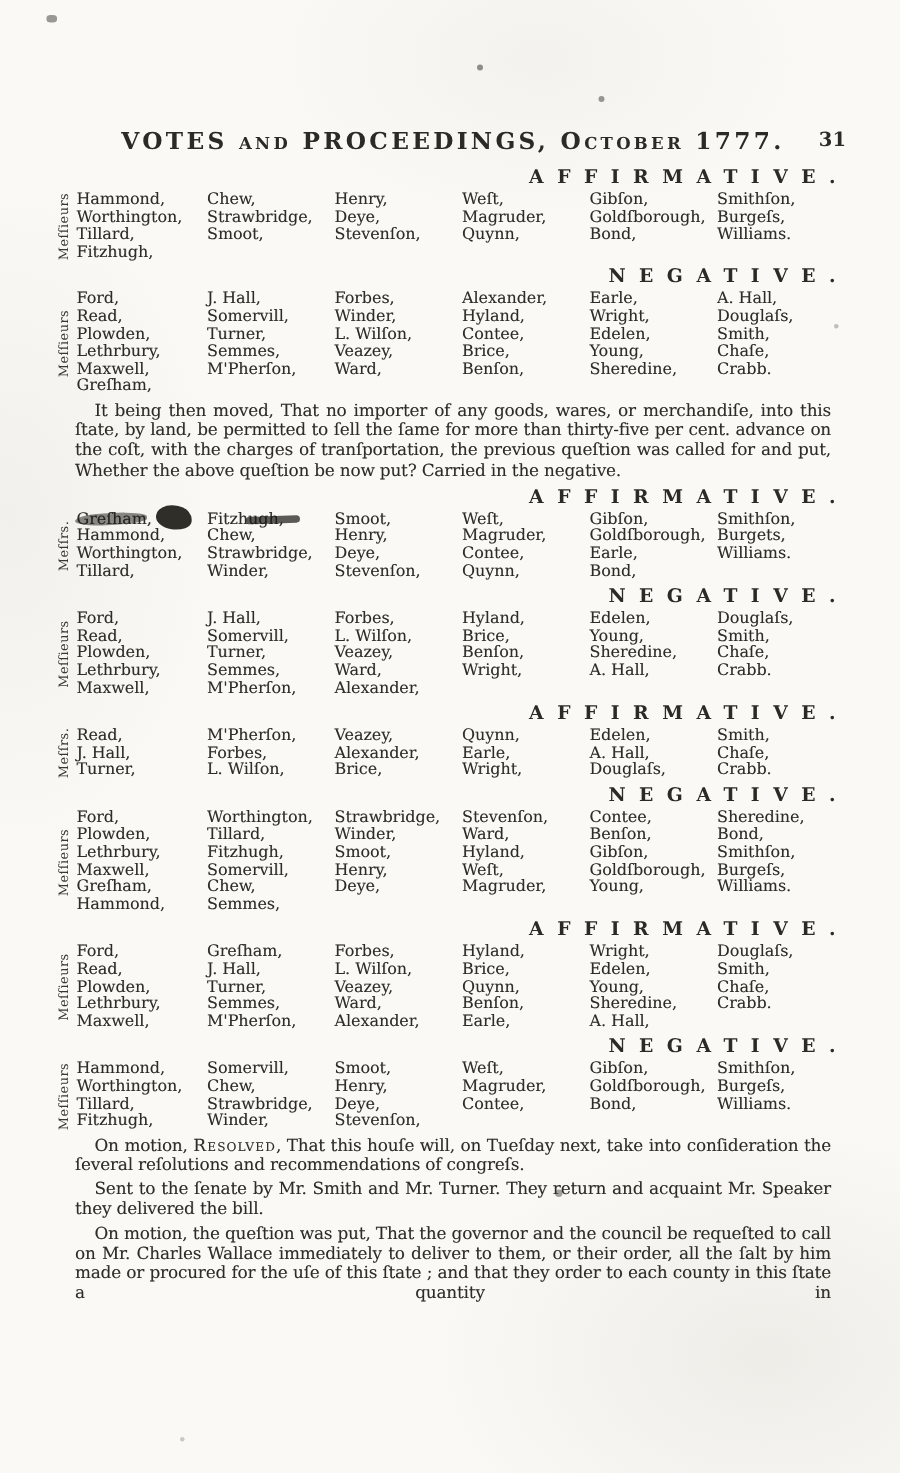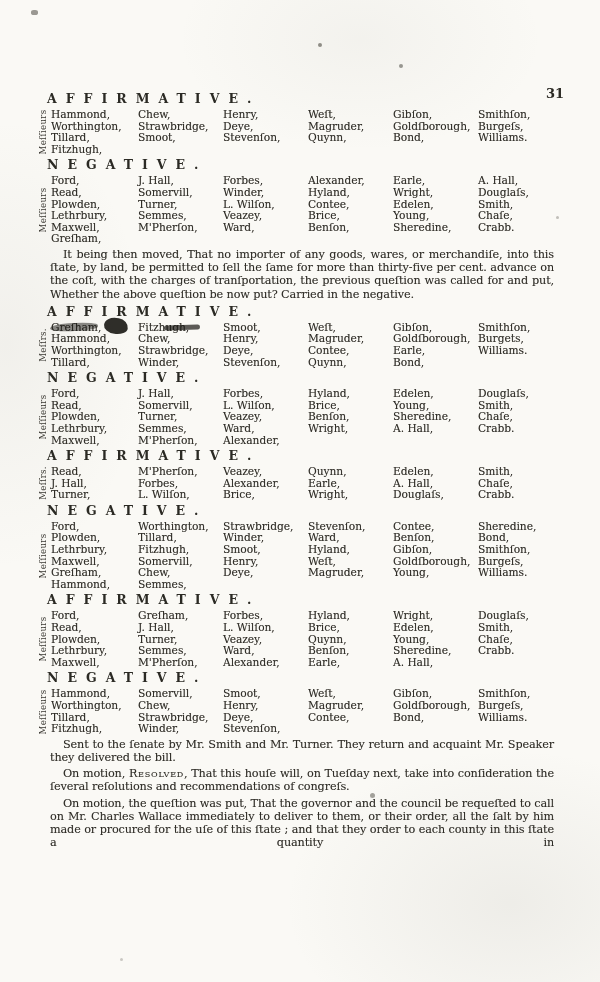--- a/index.html
+++ b/index.html
@@ -11,21 +11,21 @@
       radial-gradient(ellipse 320px 220px at 85% 92%, rgba(150,148,138,0.12), transparent 70%),
       radial-gradient(ellipse 200px 320px at 1% 35%, rgba(150,148,138,0.09), transparent 70%),
       radial-gradient(ellipse 260px 160px at 60% 4%, rgba(150,148,138,0.07), transparent 70%),
       #faf9f5;
   }
   .content{padding:84px 34px 0 38px;}
   .page-header{position:relative;text-align:center;margin-bottom:7px;}
   .header-title{font-size:15.5px;font-weight:bold;font-variant:small-caps;letter-spacing:2.2px;color:#2b2a24;white-space:nowrap;}
   .page-number{position:absolute;right:2px;top:2px;font-size:13px;font-weight:bold;color:#2b2a24;}
   .vote-block{margin-bottom:1px;}
-  .vote-heading{text-align:left;font-size:12.5px;font-weight:bold;letter-spacing:9px;text-indent:9px;margin:2px 0 3px;color:#2b2a24;white-space:nowrap;}
+  .vote-heading{text-align:right;font-size:12.5px;font-weight:bold;letter-spacing:9px;text-indent:9px;margin:2px 0 3px;color:#2b2a24;white-space:nowrap;}
   .vote-table{
     position:relative;display:grid;
     grid-template-columns:13px 87px 85px 85px 85px 85px auto;
     font-size:10.6px;line-height:11.6px;margin-bottom:2px;
   }
   .vote-label{position:relative;}
   .vote-label span{
     position:absolute;left:0px;top:50%;
     writing-mode:vertical-rl;transform:translateY(-50%) rotate(180deg);
     font-size:8.6px;letter-spacing:0.3px;color:#383630;white-space:nowrap;
@@ -47,20 +47,21 @@
 <div class="page">
   <div class="speck" style="left:31px;top:10px;width:7px;height:5px;opacity:.5;border-radius:40%;"></div>
   <div class="speck" style="left:318px;top:43px;width:4px;height:4px;opacity:.55;"></div>
   <div class="speck" style="left:399px;top:64px;width:4px;height:4px;opacity:.5;"></div>
   <div class="speck" style="left:370px;top:793px;width:5px;height:5px;opacity:.45;"></div>
   <div class="speck" style="left:556px;top:216px;width:3px;height:3px;opacity:.3;"></div>
   <div class="speck" style="left:120px;top:958px;width:3px;height:3px;opacity:.25;"></div>
 
   <div class="content">
     <div class="page-header">
+      <span class="header-title">VOTES and PROCEEDINGS, October 1777.</span>
       <span class="page-number">31</span>
     </div>
     <div>
         <div class="vote-block">
           <div class="vote-heading">AFFIRMATIVE.</div>
           <div class="vote-table">
             <div class="vote-label">
               <span>Meſſieurs</span>
             </div>
             <div class="vote-col">
@@ -414,18 +415,18 @@
               <div class="name">Goldſborough,</div>
               <div class="name">Bond,</div>
             </div>
             <div class="vote-col">
               <div class="name">Smithſon,</div>
               <div class="name">Burgeſs,</div>
               <div class="name">Williams.</div>
             </div>
           </div>
         </div>
+        <p class="para"><span>On motion, </span><span class="sc">Resolved</span><span>, That this houſe will, on Tueſday next, take into conſideration the ſeveral reſolutions and recommendations of congreſs.</span></p>
         <p class="para"><span>Sent to the ſenate by Mr. Smith and Mr. Turner.  They return and acquaint Mr. Speaker they delivered the bill.</span></p>
-        <p class="para"><span>On motion, </span><span class="sc">Resolved</span><span>, That this houſe will, on Tueſday next, take into conſideration the ſeveral reſolutions and recommendations of congreſs.</span></p>
         <p class="para jl"><span>On motion, the queſtion was put,  That the governor and the council be requeſted to call on Mr. Charles Wallace immediately to deliver to them, or their order, all the ſalt by him made or procured for the uſe of this ſtate ;  and that they order to each county in this ſtate a quantity in</span></p>
       </div>
   </div>
 </div>
 
 </body></html>

